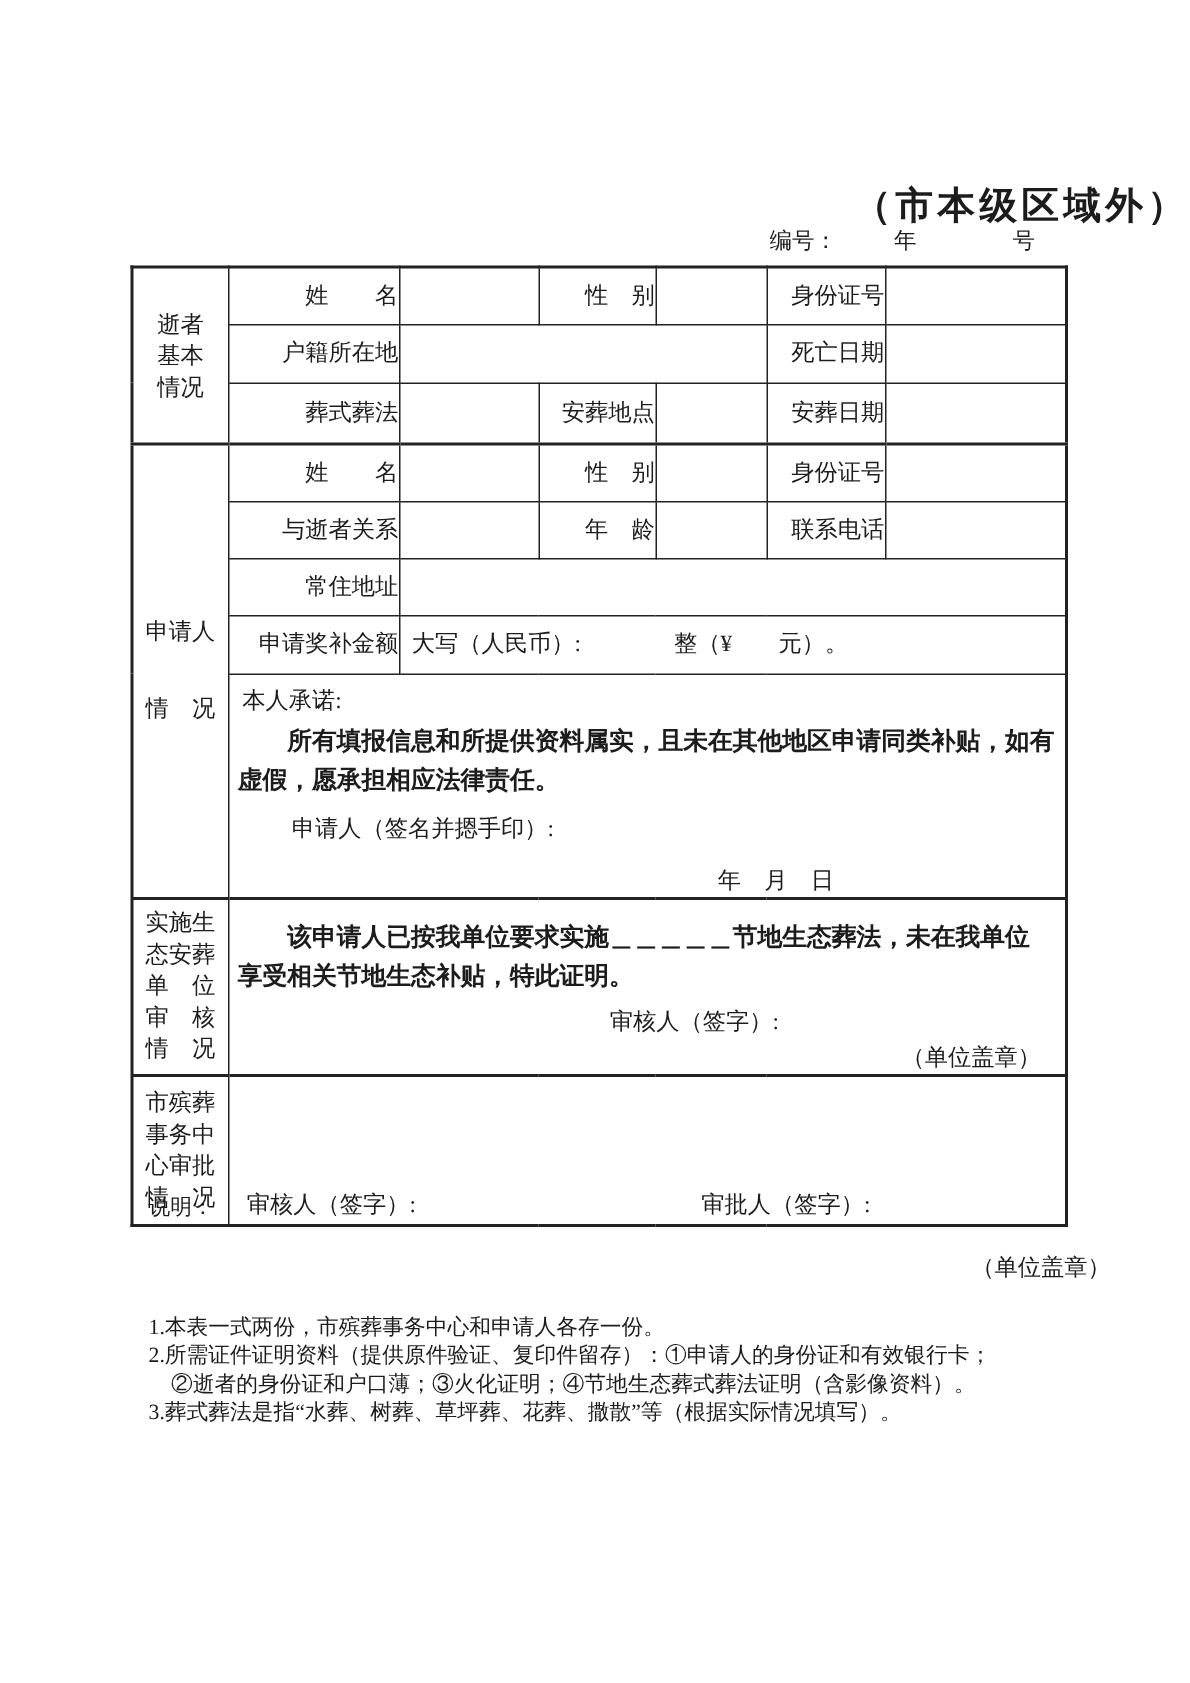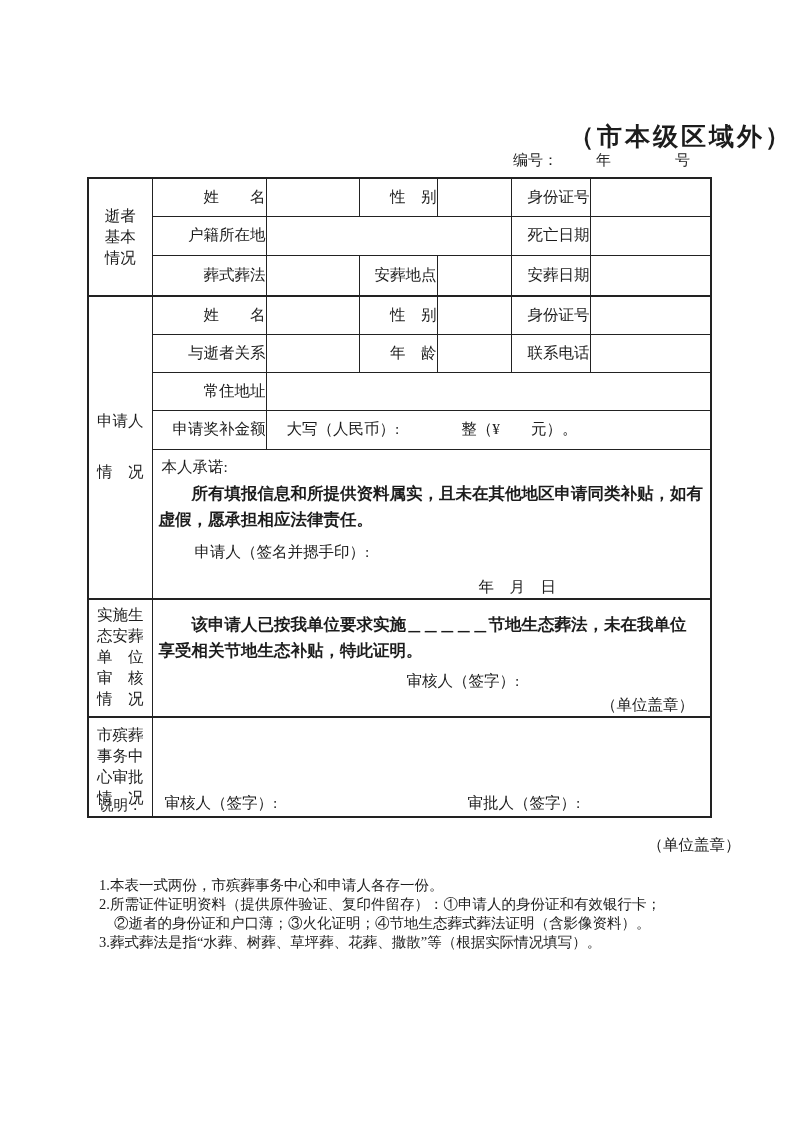--- a/index.html
+++ b/index.html
@@ -32,21 +32,21 @@
 
   td.sec {
     text-align:center; padding:4px 2px;margin-left:14px;
   }
   td.sec .sec-lines { display:flex; flex-direction:column; justify-content:space-evenly; height:100%; }
   td.sec.gap2 .sec-lines { justify-content:center; row-gap:30px; }
 
   td.lbl { text-align:right; }
   td.val { background:#fff; }
 
-  td.amount-cell { text-align:left; padding-left:20px; }
+  td.amount-cell { text-align:left; padding-left:8px; }
 
   .promise { padding:7px 6px 0 6px; }
   .promise-title { font-size:15.5px; padding-left:3px; }
   .promise-body {
     font-weight:bold; font-size:16.5px; line-height:26px;
     text-indent:2em; margin-top:3px;
     font-family:"Liberation Serif","DejaVu Serif",serif;
   }
   .promise-sign { margin-top:9px; padding-left:36px; font-size:15.5px; }
   .promise-date { margin-top:14px; text-align:right; padding-right:148px; font-size:15.5px; }

